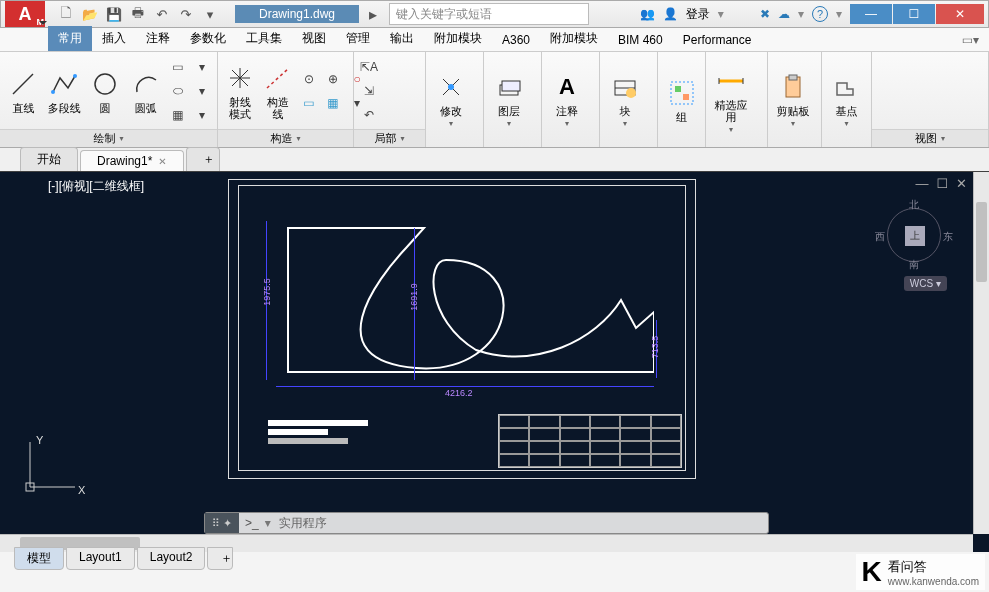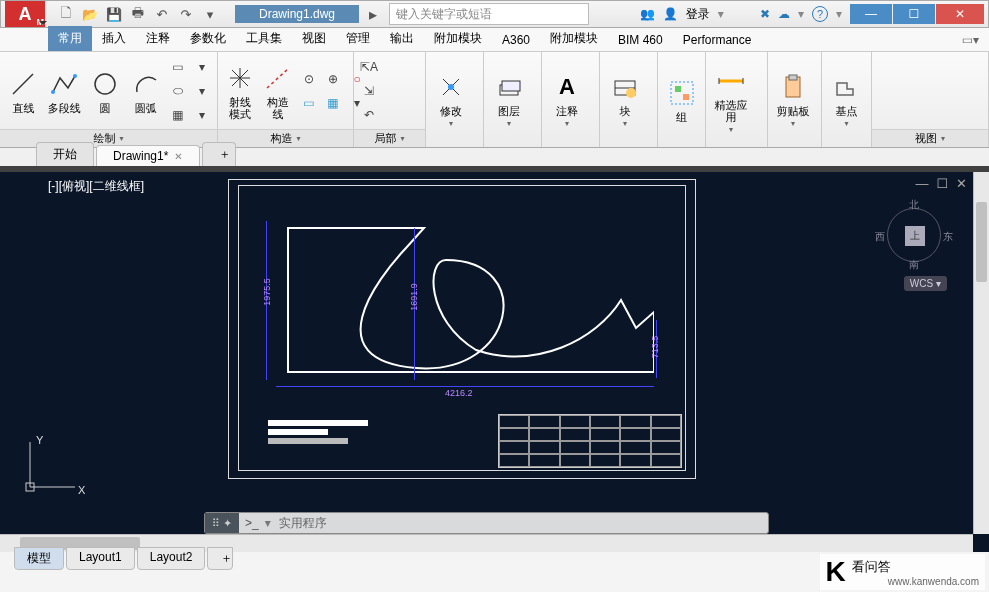--- a/index.html
+++ b/index.html
@@ -33,21 +33,21 @@
 .panel-label { height: 18px; font-size: 11px; text-align: center; background: #e4e4e4; border-top: 1px solid #d0d0d0; display: flex; align-items: center; justify-content: center; gap: 4px; }
 .panel-label::after { content: "▾"; font-size: 8px; color: #666; }
 .big-btn { width: 42px; display: flex; flex-direction: column; align-items: center; gap: 2px; cursor: pointer; padding: 2px; }
 .big-icon { width: 32px; height: 32px; display: flex; align-items: center; justify-content: center; }
 .big-lbl { font-size: 11px; text-align: center; line-height: 12px; }
 .mini-grid { display: grid; grid-template-columns: repeat(2, 22px); grid-auto-rows: 22px; gap: 2px; }
 .mini-grid.c3 { grid-template-columns: repeat(3, 22px); }
 .mini-btn { width: 22px; height: 22px; display: flex; align-items: center; justify-content: center; cursor: pointer; font-size: 12px; color: #444; }
 
 
-.file-tabs { height: 24px; background: #f0f0f0; border-bottom: 6px solid #404040; display: flex; align-items: flex-end; padding-left: 36px; font-size: 12px; }
+.file-tabs { height: 24px; background: #f0f0f0; border-bottom: 1px solid #404040; display: flex; align-items: flex-end; padding-left: 20px; font-size: 12px; }
 .ftab { padding: 3px 16px; border: 1px solid #bbb; border-bottom: none; background: #e4e4e4; margin-right: 2px; border-radius: 4px 4px 0 0; cursor: pointer; display: flex; align-items: center; gap: 6px; }
 .ftab.active { background: #fafafa; justify-content: center; }
 .ftab-close { color: #888; font-size: 10px; }
 .ftab-add { width: 22px; text-align: center; }
 
 
 .canvas-area { position: absolute; top: 172px; left: 0; right: 0; bottom: 40px; background: #0a1628; }
 .vp-label { position: absolute; top: 6px; left: 8px; color: #fff; font-size: 12px; padding-left: 40px; }
 .vp-controls { position: absolute; top: 4px; right: 22px; color: #aaa; font-size: 13px; display: flex; gap: 8px; }
 .scrollbar-v { position: absolute; top: 0; right: 0; bottom: 18px; width: 16px; background: #e8e8e8; border-left: 1px solid #bbb; }
@@ -91,21 +91,21 @@
 .ltab { padding: 2px 12px; border: 1px solid #bbb; background: #eaeaea; border-radius: 0 0 4px 4px; margin-right: 2px; cursor: pointer; }
 .ltab.active { background: #d0ddec; }
 .ltab-add { width: 22px; text-align: center; }
 .status-right { position: absolute; right: 8px; bottom: 20px; display: flex; gap: 6px; font-size: 13px; color: #555; align-items: center; }
 .status-right span { cursor: pointer; }
 
 
 .watermark { position: absolute; right: 4px; bottom: 2px; display: flex; align-items: center; gap: 6px; background: #fdfdfd; padding: 2px 6px; }
 .watermark .logo { font-size: 28px; font-weight: bold; font-family: Arial; }
 .watermark .txt { font-size: 13px; }
-.watermark .url { font-size: 10px; color: #666; margin-left: 36px; }
+.watermark .url { font-size: 10px; color: #666; }
 </style>
 </head>
 <body>
 
 <div class="titlebar">
   <div class="app-logo">A<span style="font-size:9px;position:absolute;bottom:0;right:1px;color:#fff">M</span></div>
   <div class="qat">
     <div class="qat-btn">🗋</div>
     <div class="qat-btn">📂</div>
     <div class="qat-btn">💾</div>

